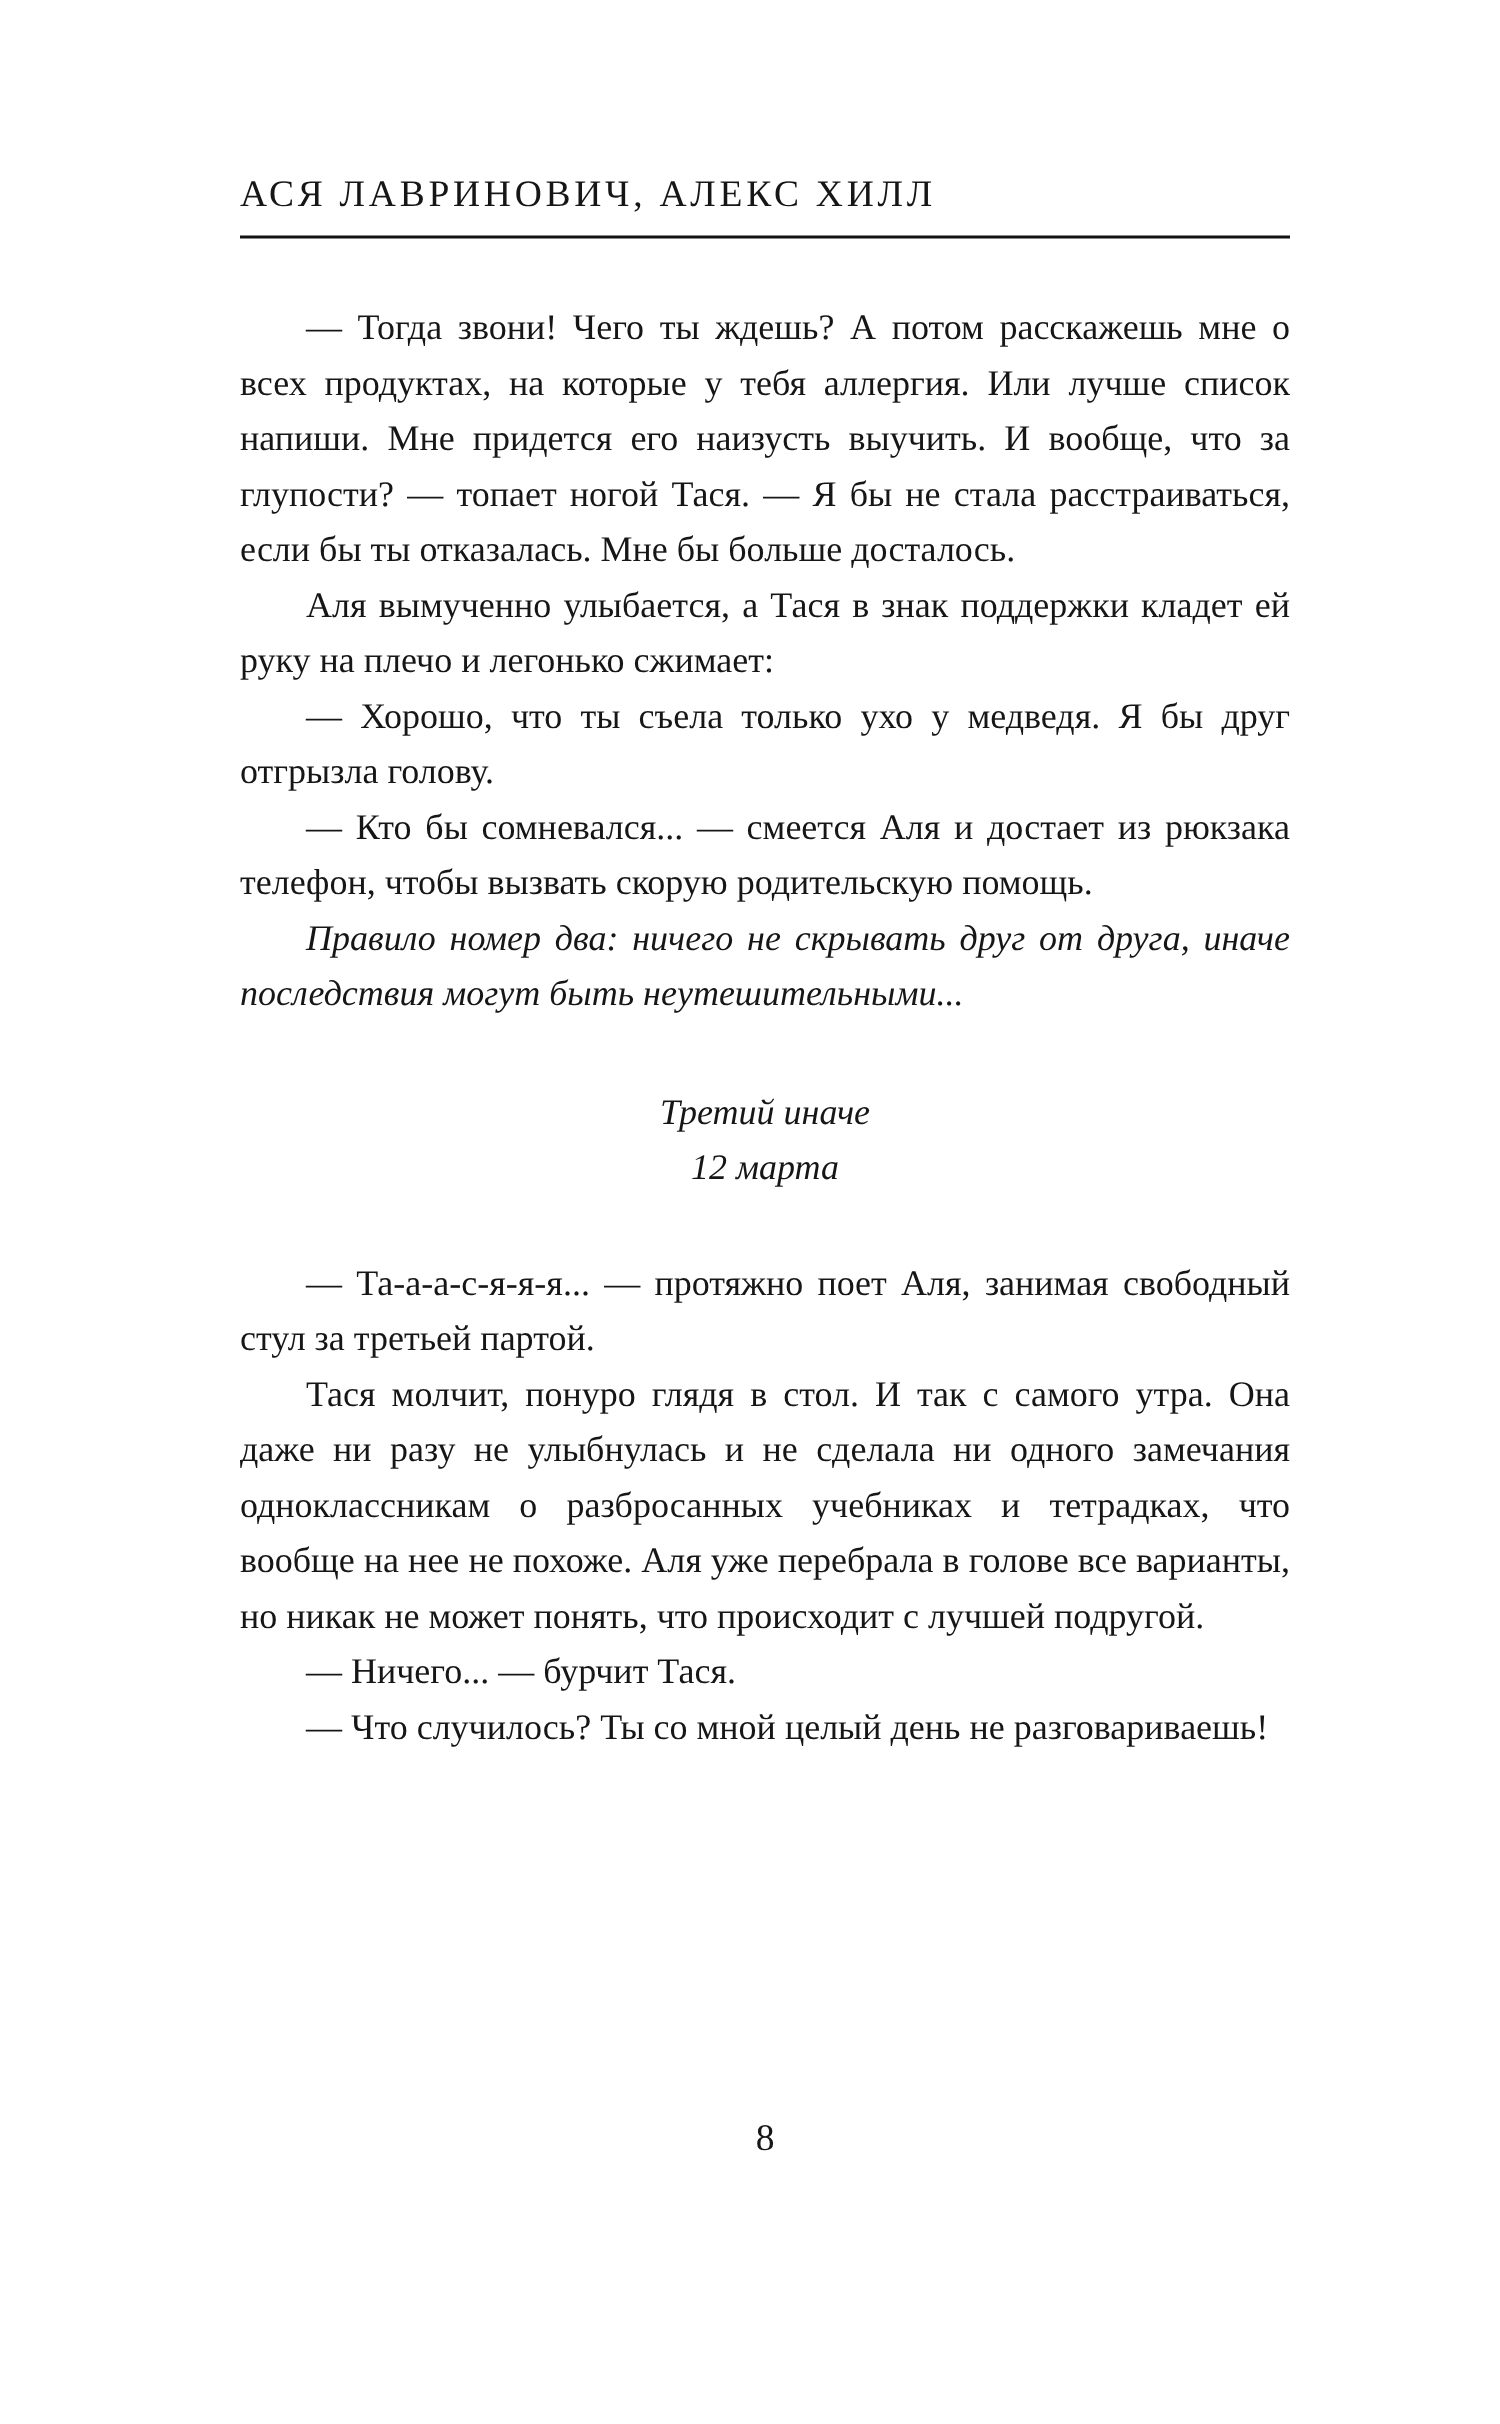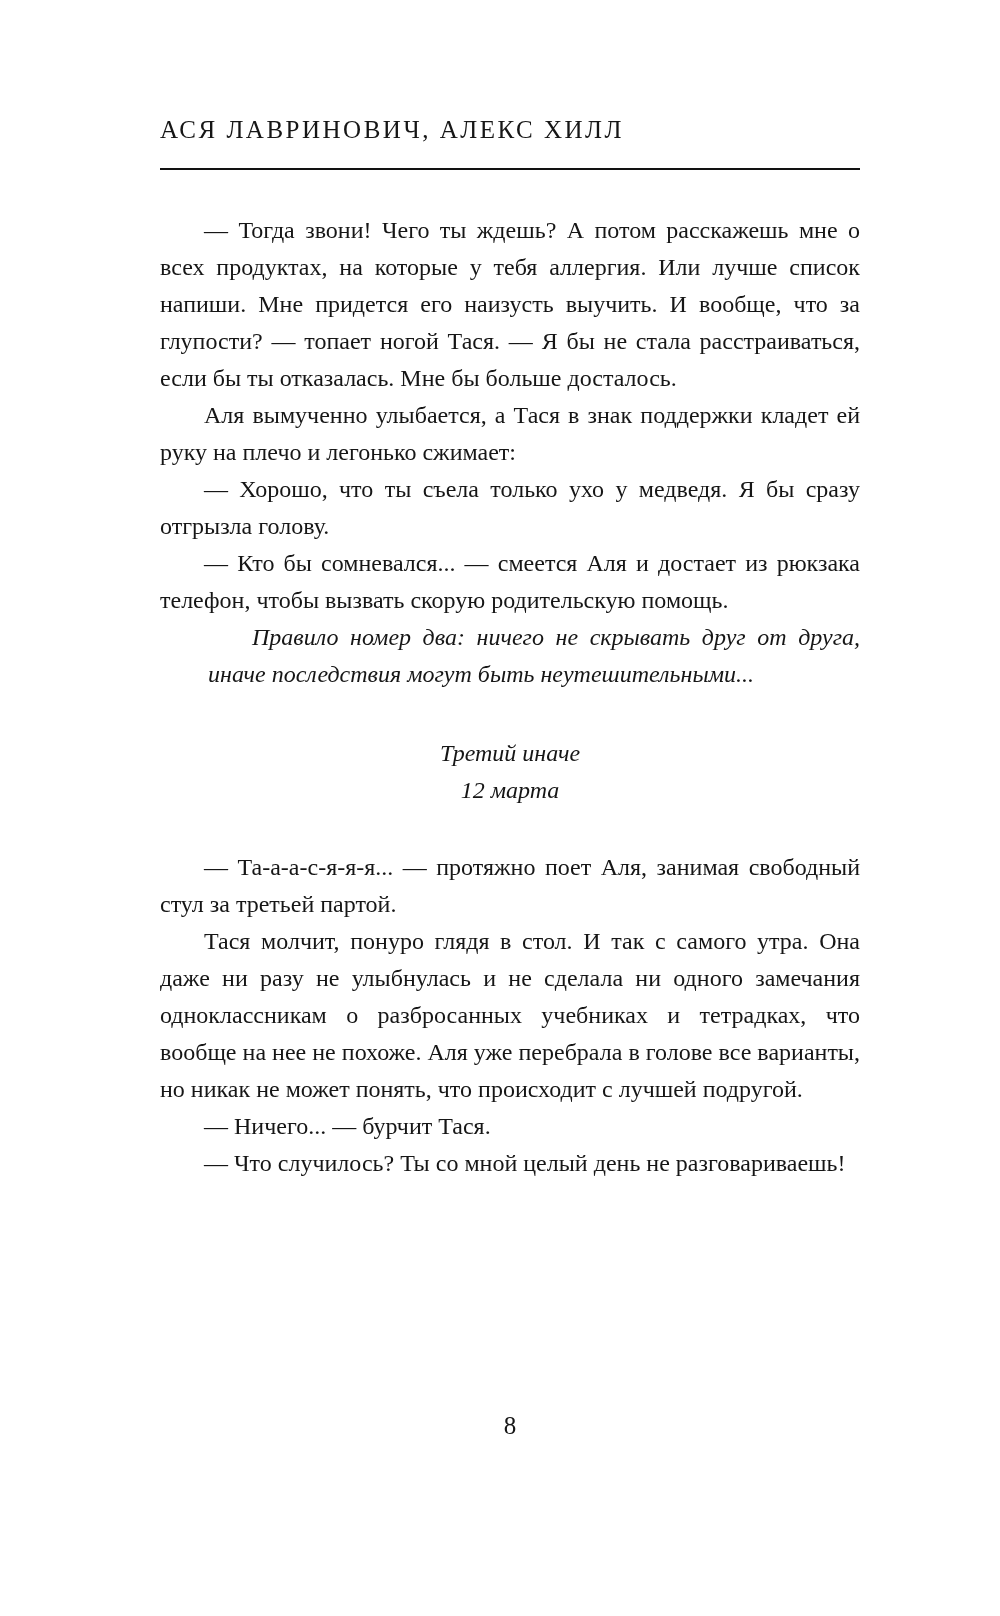--- a/index.html
+++ b/index.html
@@ -14,39 +14,38 @@
     overflow: hidden;
   }
   .page {
     position: absolute;
     inset: 0;
     padding: 116px 140px 0 160px;
   }
   .running-header {
     font-size: 25px;
     letter-spacing: 2.5px;
-    padding-bottom: 24px;
+    padding-bottom: 13px;
     border-bottom: 2px solid #121212;
     white-space: nowrap;
   }
   .text-block {
     margin-top: 42px;
     font-size: 24px;
     line-height: 37px;
     text-align: justify;
     hyphens: auto;
     -webkit-hyphens: auto;
   }
   .para {
     margin: 0;
     text-indent: 44px;
   }
   .para.italic {
     font-style: italic;
-    margin-left: 48px;
   }
   .section-heading {
     text-align: center;
     font-style: italic;
     margin: 42px 0 40px 0;
   }
   .heading-line {
     line-height: 37px;
   }
   .page-number {
@@ -65,21 +64,21 @@
 <div class="page">
 
   <header class="running-header">АСЯ ЛАВРИНОВИЧ, АЛЕКС ХИЛЛ</header>
 
   <main class="text-block">
 
     <p class="para">— Тогда звони! Чего ты ждешь? А потом расскажешь мне о всех продуктах, на которые у тебя аллергия. Или лучше список напиши. Мне придется его наизусть выучить. И вообще, что за глупости? — топает ногой Тася. — Я бы не стала расстраиваться, если бы ты отказалась. Мне бы больше досталось.</p>
 
     <p class="para">Аля вымученно улыбается, а Тася в знак поддержки кладет ей руку на плечо и легонько сжимает:</p>
 
-    <p class="para">— Хорошо, что ты съела только ухо у медведя. Я бы сразу отгрызла голову.</p>
+    <p class="para">— Хорошо, что ты съела только ухо у медведя. Я бы друг отгрызла голову.</p>
 
     <p class="para">— Кто бы сомневался... — смеется Аля и достает из рюкзака телефон, чтобы вызвать скорую родительскую помощь.</p>
 
     <p class="para italic">Правило номер два: ничего не скрывать друг от друга, иначе последствия могут быть неутешительными...</p>
 
     <div class="section-heading">
       <div class="heading-line">Третий иначе</div>
       <div class="heading-line">12 марта</div>
     </div>
 

